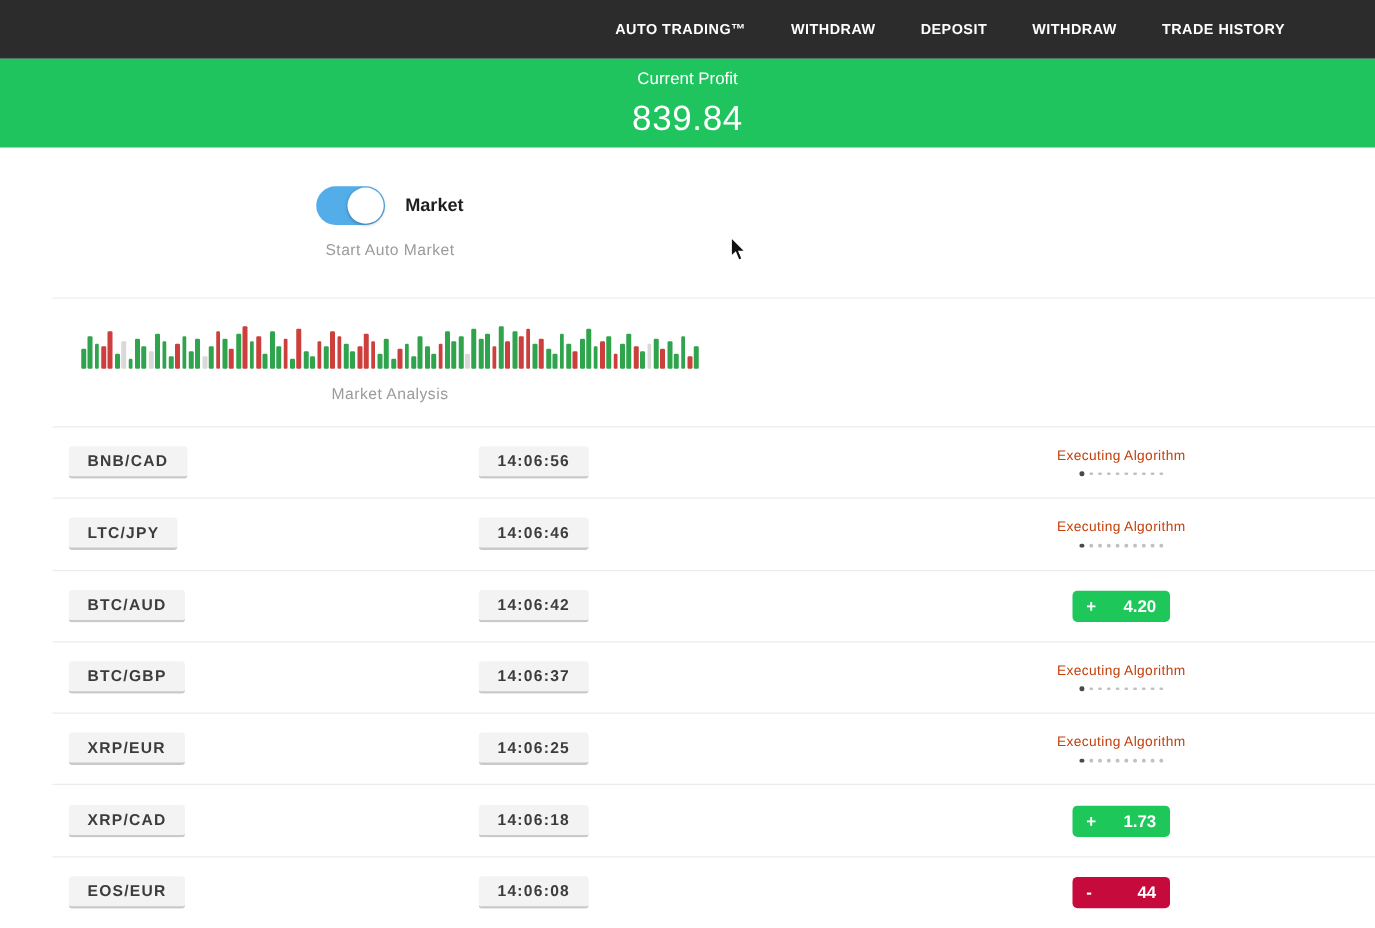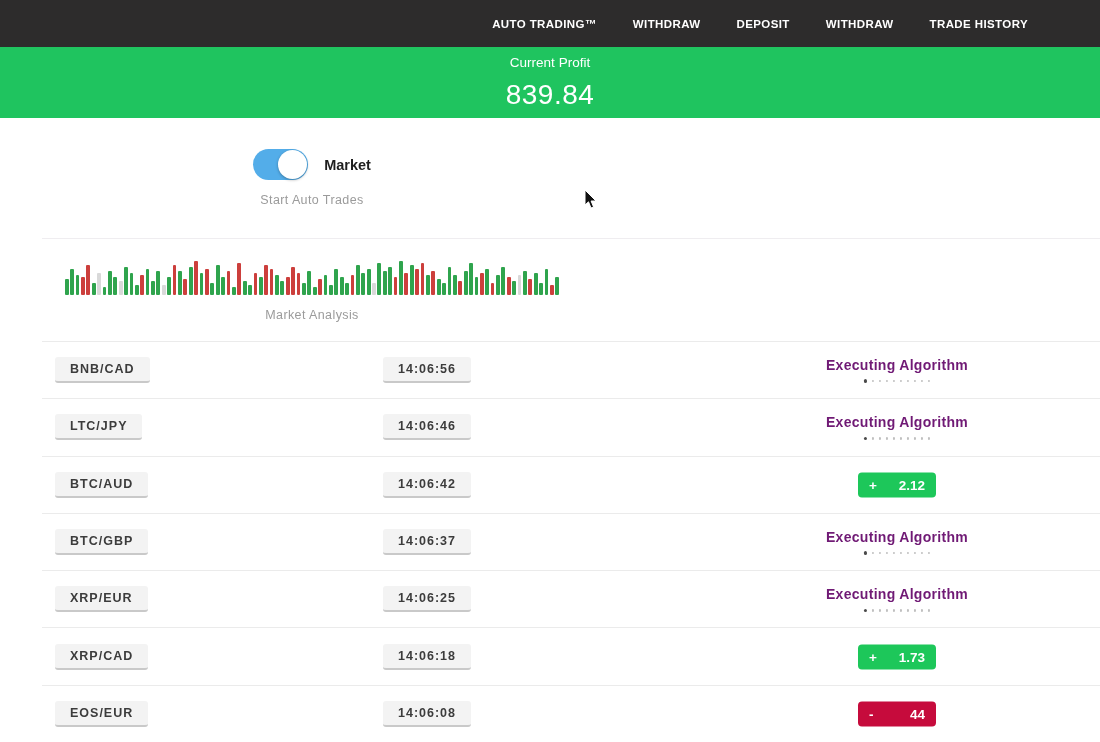--- a/index.html
+++ b/index.html
@@ -64,21 +64,21 @@
   .cell-result { position: absolute; left: 855px; top: 50%; transform: translate(-50%,-50%); }
 
   .tag {
     display: inline-block; background: #f3f3f3;
     border-bottom: 2px solid #c9c9c9; border-radius: 3px;
     padding: 5px 15px; font-weight: bold; font-size: 12.5px;
     letter-spacing: 1px; color: #3c3c3c; white-space: nowrap;
   }
 
   .exec { display: flex; flex-direction: column; align-items: center; gap: 6px; }
-  .exec-label { font-size: 14px; font-weight: bold; color: #701a75; letter-spacing: .3px; }
+  .exec-label { font-size: 11px; font-weight: normal; color: #c2410c; letter-spacing: .3px; }
   .dots { display: flex; gap: 4.5px; align-items: center; height: 4px; }
   .dot { width: 2.5px; height: 2.5px; border-radius: 50%; background: #c0c0c0; }
   .dot.active { width: 3.5px; height: 3.5px; background: #4a4a4a; }
 
   .badge {
     display: flex; justify-content: space-between; align-items: center;
     width: 78px; padding: 5px 11px; border-radius: 4px;
     color: #fff; font-weight: bold; font-size: 13.5px;
   }
   .badge.profit { background: #1dc75a; }
@@ -104,21 +104,21 @@
 
 <div class="stats">
   <div class="stats-row r1">
     <div class="stat">
       <div class="toggle-row">
         <div class="toggle">
           <div class="knob"></div>
         </div>
         <div class="toggle-label">Market</div>
       </div>
-      <div class="stat-label">Start Auto Trades</div>
+      <div class="stat-label">Start Auto Market</div>
     </div>
   </div>
 
   <div class="stats-row r2">
     <div class="stat">
       <div class="chart">
           <span class="bar g" style="height: 16px;"></span>
           <span class="bar g" style="height: 26px;"></span>
           <span class="bar g" style="height: 20px;"></span>
           <span class="bar r" style="height: 18px;"></span>
@@ -256,21 +256,21 @@
           <span class="dot"></span>
         </div>
     </div>
   </div>
 
   <div class="trow">
     <span class="tag cell-pair">BTC/AUD</span>
     <span class="tag cell-time">14:06:42</span>
     <div class="badge profit cell-result">
       <span>+</span>
-      <span>2.12</span>
+      <span>4.20</span>
     </div>
   </div>
 
   <div class="trow">
     <span class="tag cell-pair">BTC/GBP</span>
     <span class="tag cell-time">14:06:37</span>
     <div class="exec cell-result">
       <div class="exec-label">Executing Algorithm</div>
       <div class="dots">
           <span class="dot active"></span>

